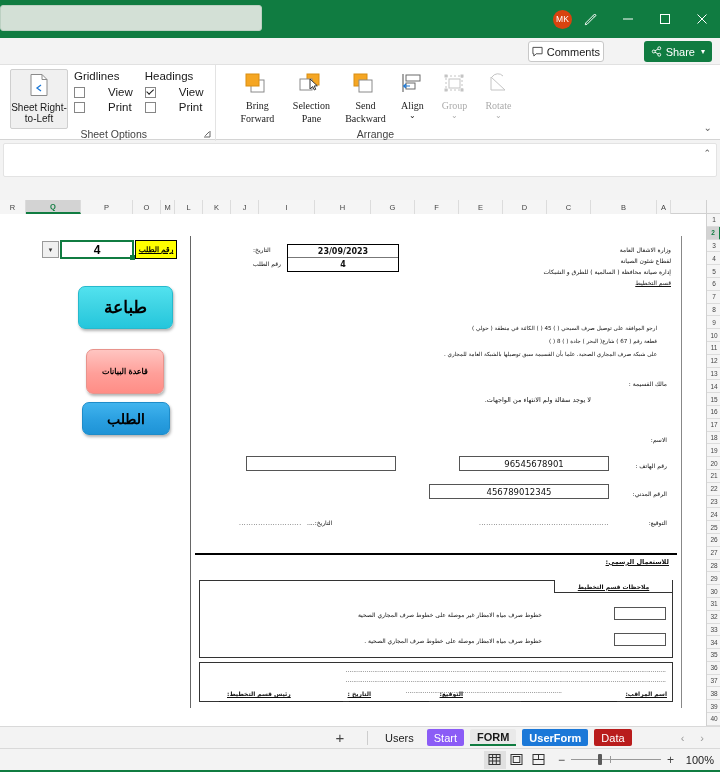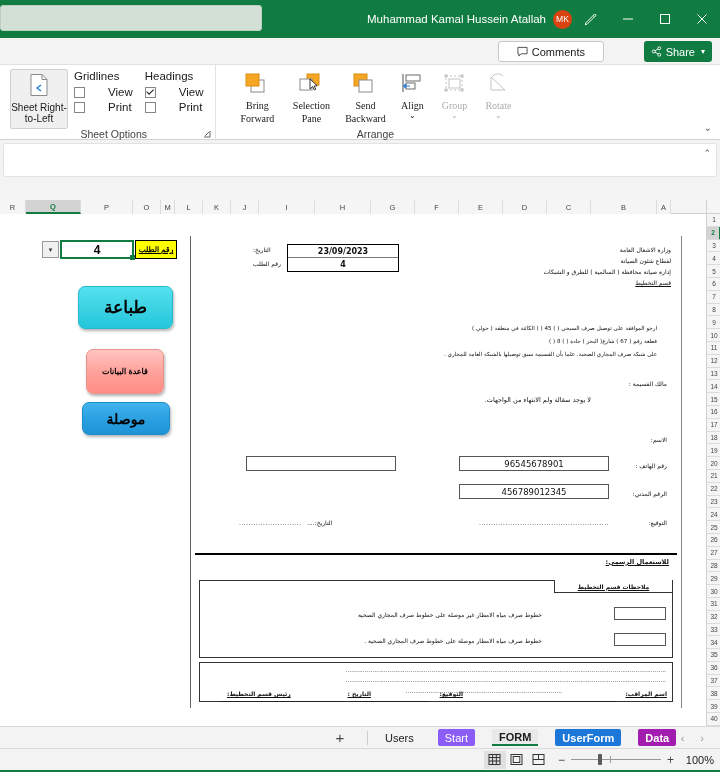--- a/index.html
+++ b/index.html
@@ -41,21 +41,21 @@
 
   
   .cmdrow {
     height: 26px; background: #f3f3f3; position: relative;
     border-bottom: none;
   }
   .comments-btn {
     position:absolute; right: 116px; top: 3px; height: 21px;
     display:flex; align-items:center; gap:4px;
     border: 1px solid #c8c8c8; border-radius: 3px; background:#ffffff;
-    padding: 0 18px; font-size: 11px; color:#1a1a1a;
+    padding: 0 3px; font-size: 11px; color:#1a1a1a;
   }
   .share-btn {
     position:absolute; right: 8px; top: 3px; height: 21px;
     display:flex; align-items:center; gap:4px;
     border-radius: 3px; background:#107c41; color:#ffffff;
     padding: 0 7px; font-size: 11px;
   }
   .share-btn .caret { font-size: 8px; margin-left:2px; }
 
   
@@ -231,27 +231,27 @@
   .sigline { position:absolute; border-bottom: 1px solid #222; height: 1px; }
 
   
   .tabbar {
     position:absolute; left:0; right:0; bottom: 24px; height: 22px;
     background:#f3f3f3; border-top: 1px solid #d9d9d9;
     display:flex; align-items:center;
   }
   .plus { width: 40px; text-align:center; font-size: 15px; color:#444; position:absolute; left: 320px; }
   .tabsep { position:absolute; left: 367px; top: 4px; height: 14px; border-left: 1px solid #cdcdcd; }
-  .tabs { position:absolute; left: 378px; display:flex; align-items:center; gap: 17px; }
+  .tabs { position:absolute; left: 378px; display:flex; align-items:center; gap: 6px; }
   .tab { height: 17px; padding: 0 7px; display:flex; align-items:center; font-size: 11px; border-radius: 2px; }
   .tab.plain { color:#1a1a1a; }
   .tab.green { background:#8b5cf6; color:#ffffff; }
   .tab.active { background:#e9e9e9; color:#1a1a1a; font-weight:bold; border-bottom: 2px solid #107c41; border-radius:2px 2px 0 0; }
   .tab.blue { background:#1b78d8; color:#ffffff; font-weight:bold; }
-  .tab.red { background:#a21caf; color:#ffffff; font-weight:bold; }
+  .tab.red { background:#b91c1c; color:#ffffff; font-weight:normal; }
   .navarrows { position:absolute; right: 16px; display:flex; gap: 16px; color:#9a9a9a; font-size: 11px; }
 
   
   .statusbar {
     position:absolute; left:0; right:0; bottom:0; height: 24px;
     background:#f3f3f3; border-top: 1px solid #d9d9d9;
     display:flex; align-items:center; justify-content:flex-end;
     border-bottom: 2px solid #107c41;
   }
   .viewbtn { width: 22px; height: 18px; display:flex; align-items:center; justify-content:center; }
@@ -264,21 +264,20 @@
   .zsign { font-size: 12px; color:#444; }
 </style>
 </head>
 <body>
 
 <div id="app">
 
   <div class="titlebar">
     <div class="searchbox" title=""></div>
     <div class="title-right">
-      <span class="acct-name">Muhammad Kamal Hussein Atallah</span>
       <span class="avatar">MK</span>
       <span class="tbtn">
         <svg width="14" height="14" viewBox="0 0 16 16">
             <path d="M2 12.5 L10.5 4 L12 5.5 L3.5 14 L1.5 14.5 Z" fill="none" stroke="#fff" stroke-width="1.1"></path>
             <path d="M10.5 4 L12.2 2.3 L13.8 3.9 L12 5.5" fill="none" stroke="#fff" stroke-width="1.1"></path>
           </svg>
       </span>
       <span class="tbtn">
         <svg width="12" height="12" viewBox="0 0 12 12">
             <line x1="1" y1="6" x2="11" y2="6" stroke="#fff" stroke-width="1"></line>
@@ -516,21 +515,21 @@
       </div>
 
     <div class="sheetarea">
 
       <div class="dropdown-arrow">▾</div>
       <div class="namebox-cell">4</div>
       <div class="order-label">رقم الطلب</div>
 
       <div class="macro print">طباعة</div>
       <div class="macro db">قاعدة البيانات</div>
-      <div class="macro entry">موصلة</div>
+      <div class="macro entry">الطلب</div>
 
       <div class="form">
 
         <div class="ministry">
           <div>وزارة الاشغال العامة</div>
           <div>لقطاع شئون الصيانة</div>
           <div>إدارة صيانة محافظة (    السالمية    ) للطرق و الشبكات</div>
           <div class="u">قسم التخطيط</div>
         </div>
 
@@ -550,21 +549,21 @@
         <div class="owner-v">لا يوجد سقالة ولم الانتهاء من الواجهات.</div>
 
         <div class="fld-label" style="right:14px; top:200px;">الاسم:</div>
         <div class="fld-val" style="right:86px; top:199px;margin-top:25px;">سارة محمود</div>
 
         <div class="fld-label" style="right:14px; top:226px;">رقم الهاتف :</div>
         <div class="inbox" style="right:72px; top:220px; width:150px; height:15px;">96545678901</div>
         <div class="inbox" style="left:55px; top:220px; width:150px; height:15px;"></div>
 
         <div class="fld-label" style="right:14px; top:254px;">الرقم المدني:</div>
-        <div class="inbox" style="right:72px; top:248px; width:150px; height:15px;">456789012345</div>
+        <div class="inbox" style="right:72px; top:248px; width:180px; height:15px;">456789012345</div>
 
         <div class="fld-label" style="right:14px; top:283px;">التوقيع:</div>
         <div class="dotline" style="right:72px; top:283px;">......................................................</div>
         <div class="fld-label" style="left:116px; top:283px;">التاريخ:....</div>
         <div class="dotline" style="left:48px; top:283px;">..........................</div>
 
         <div class="hr-thick" style="top:317px;"></div>
         <div class="official" style="top:322px;">للاستعمال الرسمي:</div>
 
         <div class="notesbox" style="top:344px; height:78px;">

